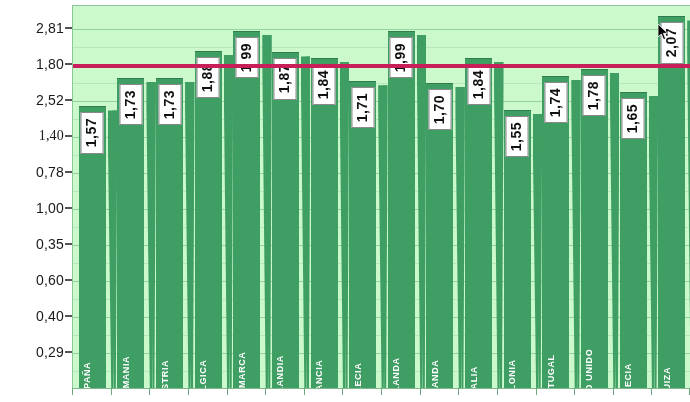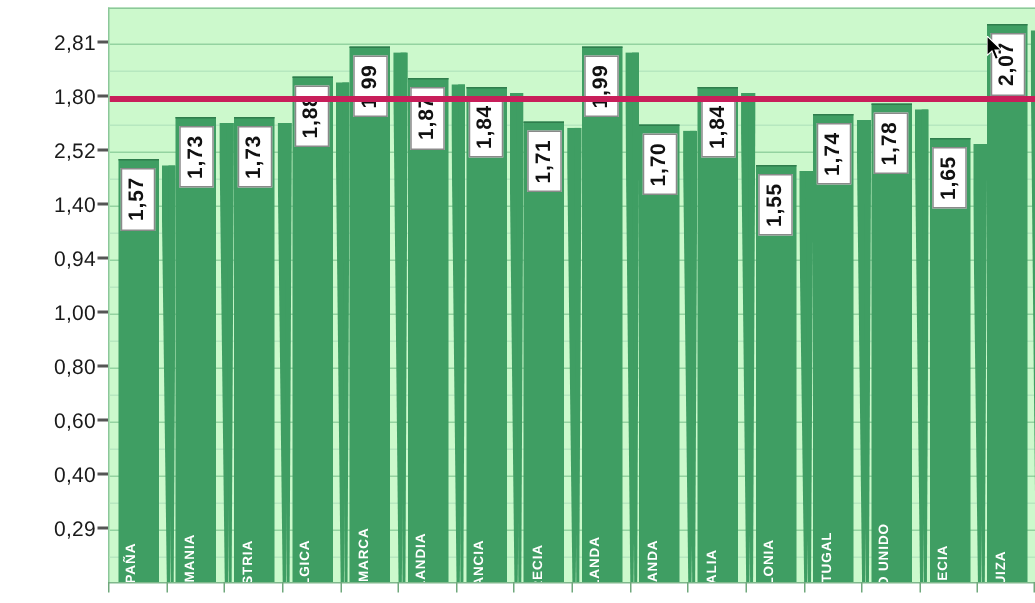--- a/index.html
+++ b/index.html
@@ -172,27 +172,27 @@
 
 <div id="chart-root">
 
   <div id="y-axis">
       <div class="ytick" style="top: 28px;">2,81</div>
       <div class="ytick-dash" style="top: 28px;"></div>
       <div class="ytick" style="top: 64px;">1,80</div>
       <div class="ytick-dash" style="top: 64px;"></div>
       <div class="ytick" style="top: 100px;">2,52</div>
       <div class="ytick-dash" style="top: 100px;"></div>
-      <div class="ytick" style="top: 136px;">1,40</div>
+      <div class="ytick" style="top: 136px; font-family: Liberation Serif, serif;">1,40</div>
       <div class="ytick-dash" style="top: 136px;"></div>
-      <div class="ytick" style="top: 172px;">0,94</div>
+      <div class="ytick" style="top: 172px;">0,78</div>
       <div class="ytick-dash" style="top: 172px;"></div>
       <div class="ytick" style="top: 208px;">1,00</div>
       <div class="ytick-dash" style="top: 208px;"></div>
-      <div class="ytick" style="top: 244px;">0,80</div>
+      <div class="ytick" style="top: 244px;">0,35</div>
       <div class="ytick-dash" style="top: 244px;"></div>
       <div class="ytick" style="top: 280px;">0,60</div>
       <div class="ytick-dash" style="top: 280px;"></div>
       <div class="ytick" style="top: 316px;">0,40</div>
       <div class="ytick-dash" style="top: 316px;"></div>
       <div class="ytick" style="top: 352px;">0,29</div>
       <div class="ytick-dash" style="top: 352px;"></div>
     </div>
 
   <div id="plot">

